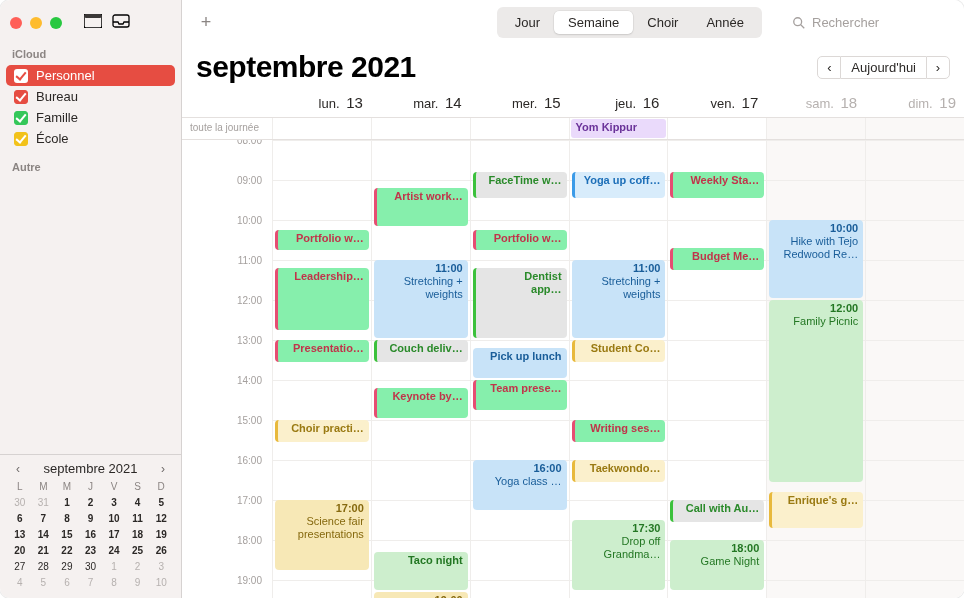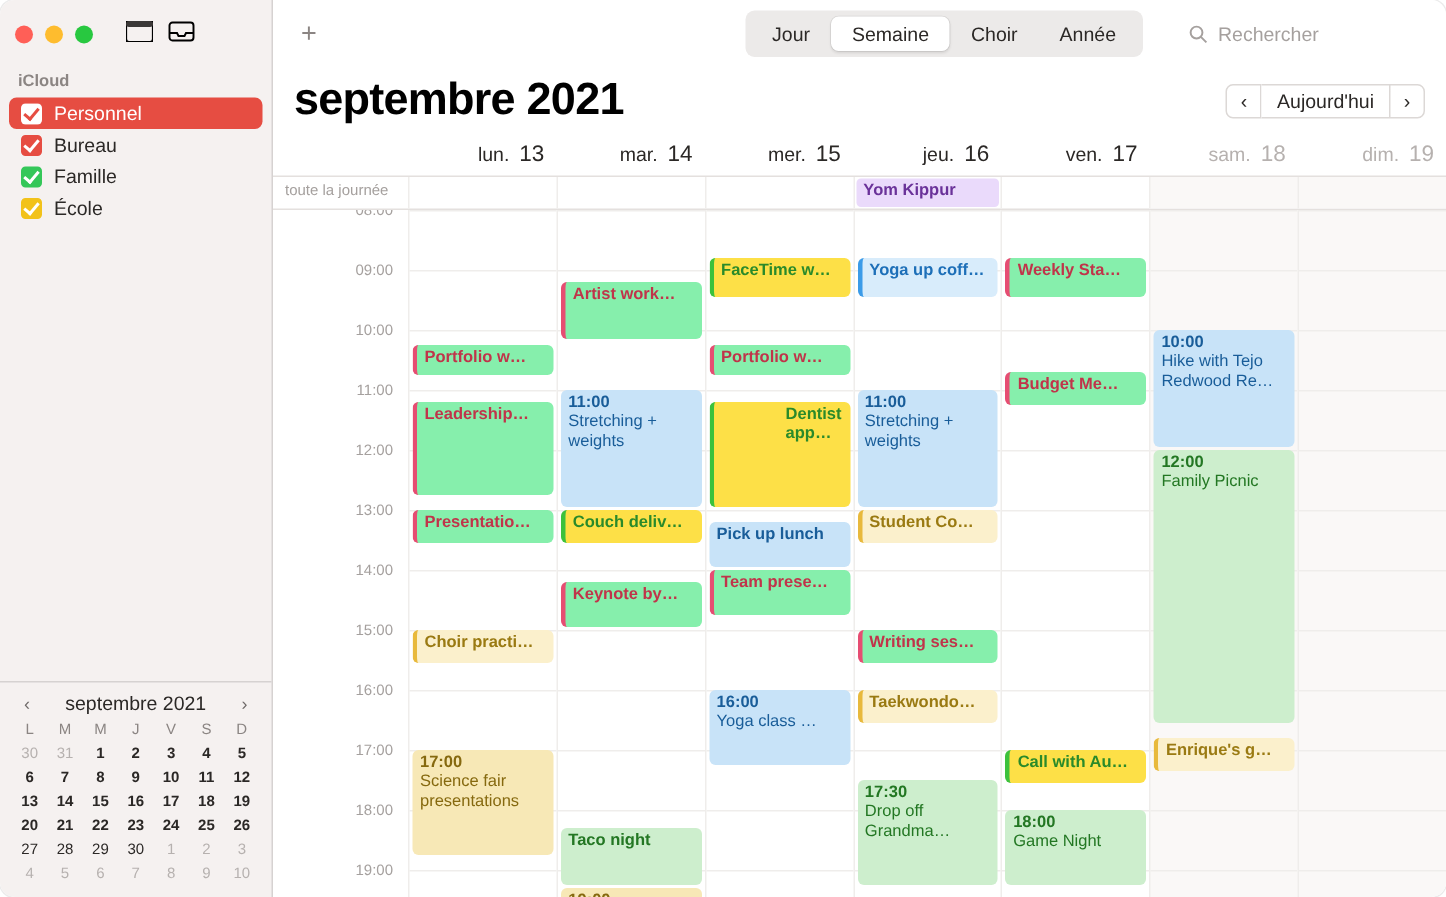--- a/index.html
+++ b/index.html
@@ -61,35 +61,35 @@
 .daycol-head { flex:1; text-align:right; font-size:13px; color:#2b2826; padding: 2px 8px 6px 0; font-weight:500;}
 .daycol-head.dim { color:#b6b1af; }
 .daycol-head .dnum { font-size: 15px; margin-left: 3px; }
 
 .allday { display:flex; height:22px; border-bottom:1px solid #e4e0de; align-items:stretch; }
 .allday .lbl { width:90px; font-size:10px; color:#a5a09e; padding: 4px 8px; }
 .allday-cell { flex:1; border-left:1px solid #efedeb; position:relative; }
 .allday-cell.weekend { background:#faf8f7; }
 .ad-event { position:absolute; left:1px; right:1px; top:1px; bottom:1px; border-radius:3px; font-size:11px; font-weight:600; padding: 2px 5px; overflow:hidden; white-space:nowrap; text-overflow:ellipsis; }
 
-.grid-wrap { flex:1; overflow:hidden; position:relative; }
+.grid-wrap { flex:1; overflow:hidden; position:relative;text-align:right; }
 .grid { display:flex; position:absolute; left:0; right:0; top:0; }
 .hours { width:90px; flex:0 0 90px; position:relative; }
 .hour-lbl { position:absolute; right:10px; font-size:10px; color:#a5a09e; transform: translateY(-5px); }
 .daycol { flex:1; border-left:1px solid #efedeb; position:relative; }
 .daycol.weekend { background:#faf8f7; }
 .hr-line { position:absolute; left:0; right:0; border-top:1px solid #efedeb; }
 
 .ev { position:absolute; left:2px; right:2px; border-radius:4px; font-size:11px; font-weight:600; padding:2px 5px; overflow:hidden; line-height:13px; }
 .ev .t { font-weight:600; }
 .ev .sub { font-weight:400; display:block; }
 
 .col-pink-s  { background:#86efac; color:#c0344a; border-left:3px solid #e64d72; }
 .col-blue-s  { background:#d8ecfb; color:#1d6fb8; border-left:3px solid #3b9be8; }
-.col-green-s { background:#fde047; color:#2a8a2a; border-left:3px solid #3cc13c; }
+.col-green-s { background:#e5e5e5; color:#2a8a2a; border-left:3px solid #3cc13c; }
 .col-yellow-s{ background:#fbf0cc; color:#9a7a12; border-left:3px solid #e8b93c; }
 
 .ev.flat { border-left:none; border-radius:4px; }
 .col-blue  { background:#c8e3f8; color:#195d99; }
 .col-green { background:#cdeecd; color:#237723; }
 .col-yellow{ background:#f7e8b6; color:#86690f; }
 .col-purple{ background:#eadafb; color:#6a3299; }
 </style>
 </head>
 <body>
@@ -126,20 +126,21 @@
         </li>
         <li>
           <span class="cb c-green"></span>
           <span>Famille</span>
         </li>
         <li>
           <span class="cb c-yellow"></span>
           <span>École</span>
         </li>
       </ul>
+      <div class="section-label">Autre</div>
     </div>
 
   <div class="mini">
     <div class="mini-head">
       <span class="nav">‹</span>
       <span class="ttl">septembre 2021</span>
       <span class="nav">›</span>
     </div>
     <div class="mini-grid" id="mini-grid">
         <span class="dow">L</span>
@@ -365,21 +366,21 @@
           <div class="hr-line" style="top: 160px;"></div>
           <div class="hr-line" style="top: 200px;"></div>
           <div class="hr-line" style="top: 240px;"></div>
           <div class="hr-line" style="top: 280px;"></div>
           <div class="hr-line" style="top: 320px;"></div>
           <div class="hr-line" style="top: 360px;"></div>
           <div class="hr-line" style="top: 400px;"></div>
           <div class="hr-line" style="top: 440px;"></div>
           <div class="ev flat col-blue" style="top: 80px; height: 78px;"><span class="t">10:00</span><span class="sub">Hike with Tejo</span><span class="sub">Redwood Re…</span></div>
           <div class="ev flat col-green" style="top: 160px; height: 182px;"><span class="t">12:00</span><span class="sub">Family Picnic</span></div>
-          <div class="ev col-yellow-s" style="top: 352px; height: 22px;"><span class="t">Enrique's g…</span></div>
+          <div class="ev col-yellow-s" style="top: 352px; height: 36px;"><span class="t">Enrique's g…</span></div>
         </div>
         <div class="daycol weekend" style="height: 480px;">
           <div class="hr-line" style="top: 0px;"></div>
           <div class="hr-line" style="top: 40px;"></div>
           <div class="hr-line" style="top: 80px;"></div>
           <div class="hr-line" style="top: 120px;"></div>
           <div class="hr-line" style="top: 160px;"></div>
           <div class="hr-line" style="top: 200px;"></div>
           <div class="hr-line" style="top: 240px;"></div>
           <div class="hr-line" style="top: 280px;"></div>

